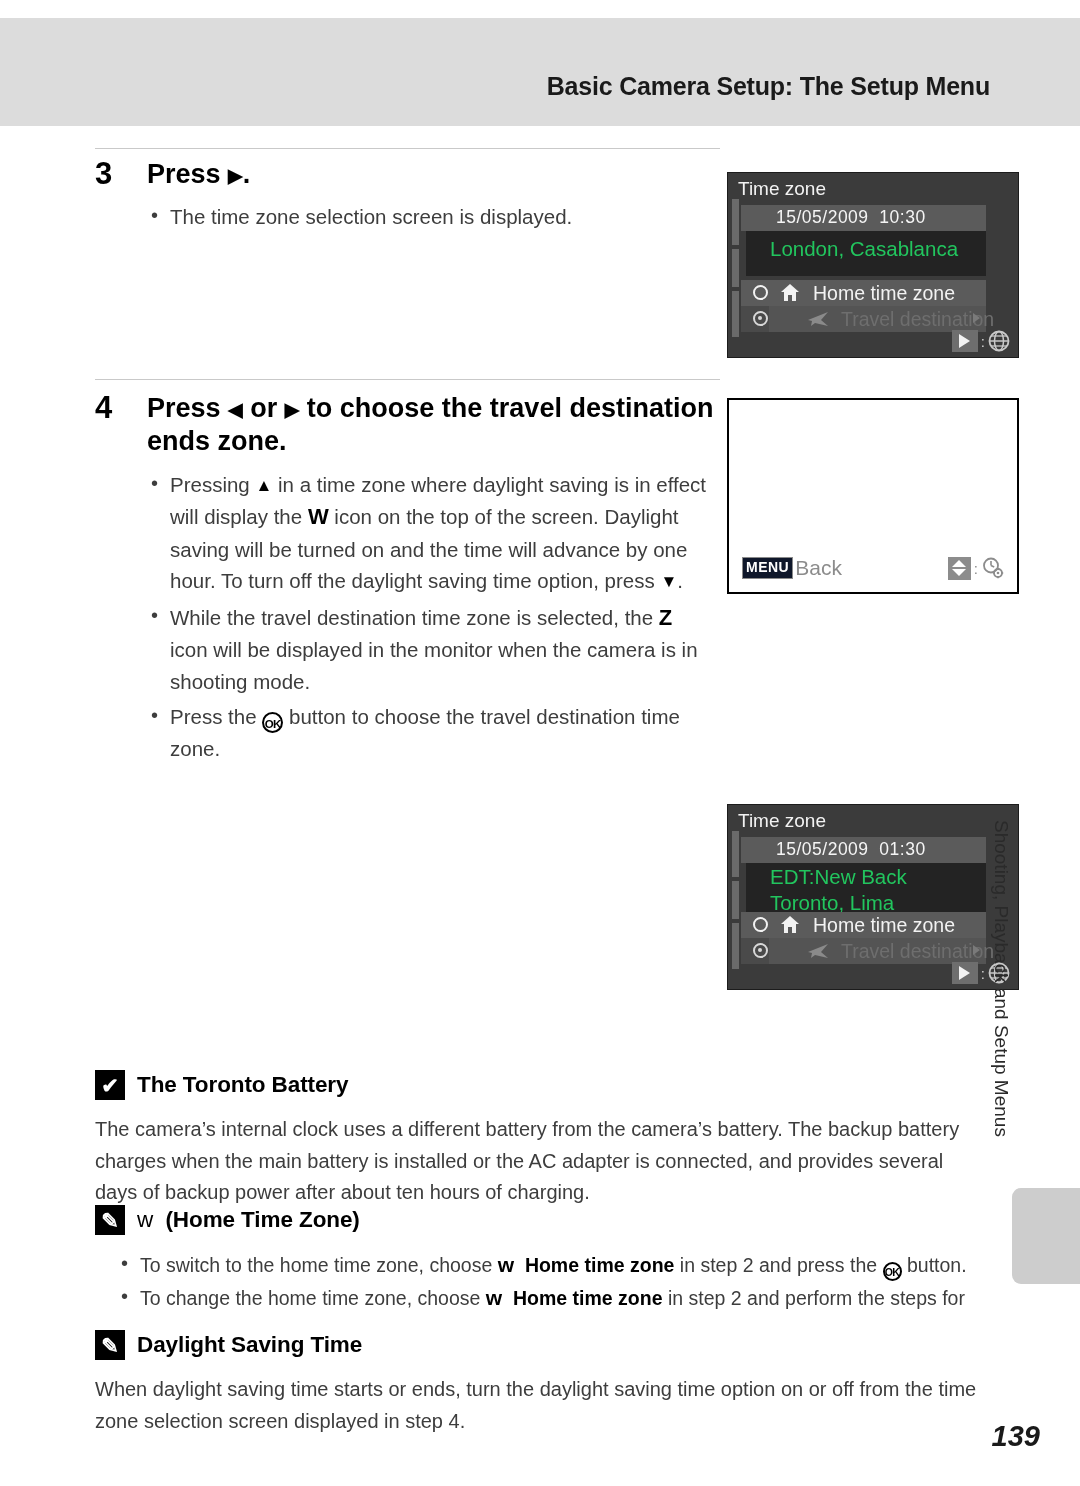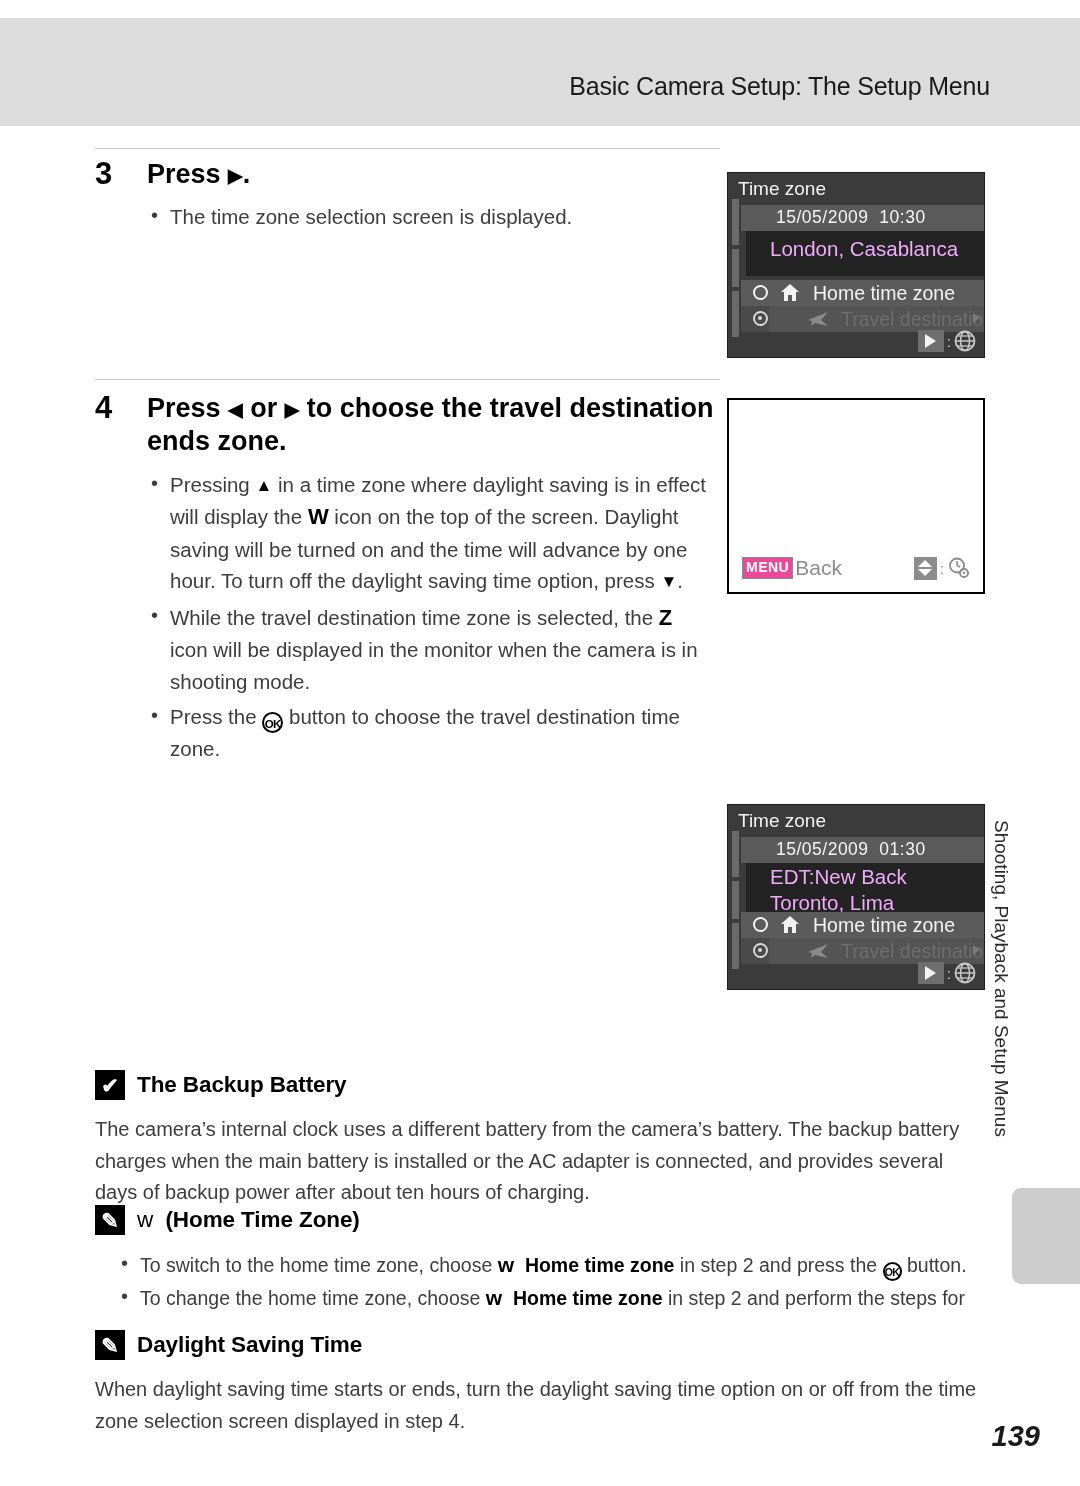--- a/index.html
+++ b/index.html
@@ -22,21 +22,21 @@
     left: 0; top: 18px;
     width: 1080px; height: 108px;
     background: #dcdcdc;
   }
   .header-title {
     position: absolute;
     left: 0; top: 72px;
     width: 990px;
     text-align: right;
     font-size: 25px;
-    font-weight: normal;
+    font-weight: bold;
     letter-spacing: -0.2px;
     color: #1a1a1a;
   }
 
   
   .rule {
     position: absolute;
     left: 95px;
     width: 625px;
     height: 1px;
@@ -104,21 +104,21 @@
     vertical-align: -4px;
     letter-spacing: -0.6px;
     color: #000;
     box-sizing: border-box;
   }
   .bold-sym { font-weight: bold; font-size: 22px; color: #000; }
 
   
   .screen {
     position: absolute;
-    width: 258px;
+    width: 292px;
     height: 186px;
     box-sizing: border-box;
     font-family: "Liberation Sans", sans-serif;
   }
   .screen-lcd {
     background: #3b3b3b;
     border: 1px solid #1c1c1c;
     overflow: hidden;
     position: relative;
   }
@@ -149,21 +149,21 @@
     position: absolute;
     left: 18px; top: 58px;
     width: 240px; height: 45px;
     background: #232323;
   }
   .lcd-zonebox.tall { height: 55px; }
   .lcd-zone-line {
     position: absolute;
     left: 24px;
     font-size: 20.5px;
-    color: #f0abfc;
+    color: #22c55e;
     white-space: nowrap;
   }
 
   .lcd-row {
     position: absolute;
     left: 13px;
     width: 245px;
     height: 26px;
   }
   .lcd-row-home   { background: #5b5b5b; }
@@ -247,21 +247,21 @@
     background: #6a6a6a;
   }
 
   
   .menu-badge {
     position: absolute;
     left: 13px; bottom: 12px;
     display: flex; align-items: center;
   }
   .menu-chip {
-    background: #ec4899;
+    background: #0f172a;
     color: #ffffff;
     font-size: 14px;
     font-weight: bold;
     letter-spacing: 0.5px;
     padding: 1px 3px;
     line-height: 1.25;
     border: 1px solid #8a8a8a;
   }
   .menu-back-text {
     font-size: 21px;
@@ -535,21 +535,21 @@
     </svg>
   </div>
 </div>
 
 <div class="side-text">Shooting, Playback and Setup Menus</div>
 <div class="side-marker"></div>
 
 <div class="note note-backup">
   <div class="note-head">
     <span class="note-icon">✔</span>
-    <span class="note-title">The Backup Battery</span>
+    <span class="note-title">The Toronto Battery</span>
   </div>
   <div class="note-body">The camera’s internal clock uses a different battery from the camera’s battery. The backup battery charges when the main battery is installed or the AC adapter is connected, and provides several days of backup power after about ten hours of charging.</div>
 </div>
 
 <div class="note note-home">
   <div class="note-head">
     <span class="note-icon">✎</span>
     <span class="note-title">
       <span style="font-weight:normal;">w</span>&nbsp;&nbsp;<span>(Home Time Zone)</span>
     </span>

